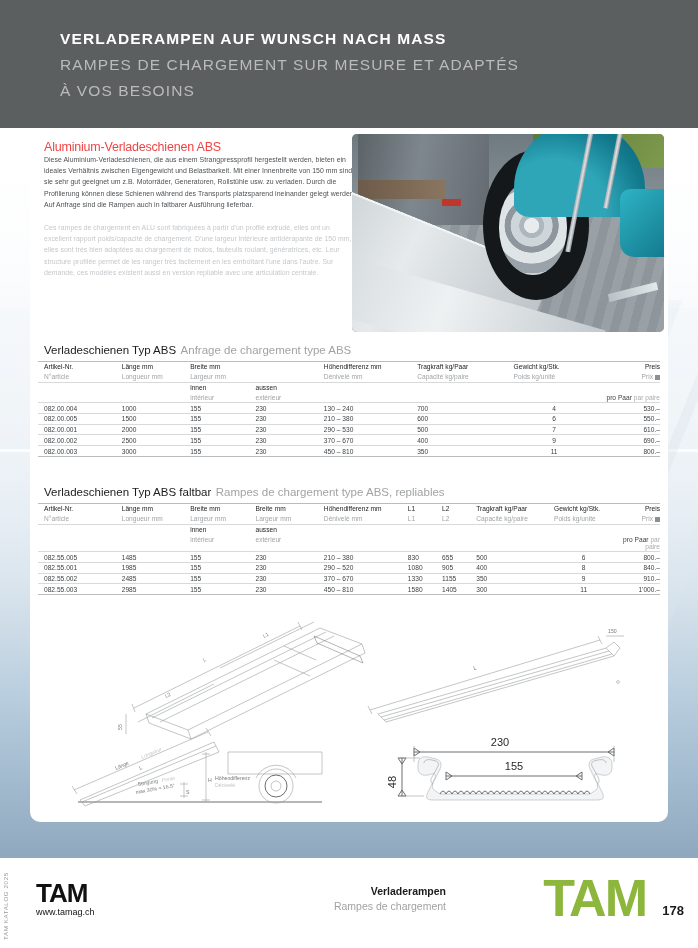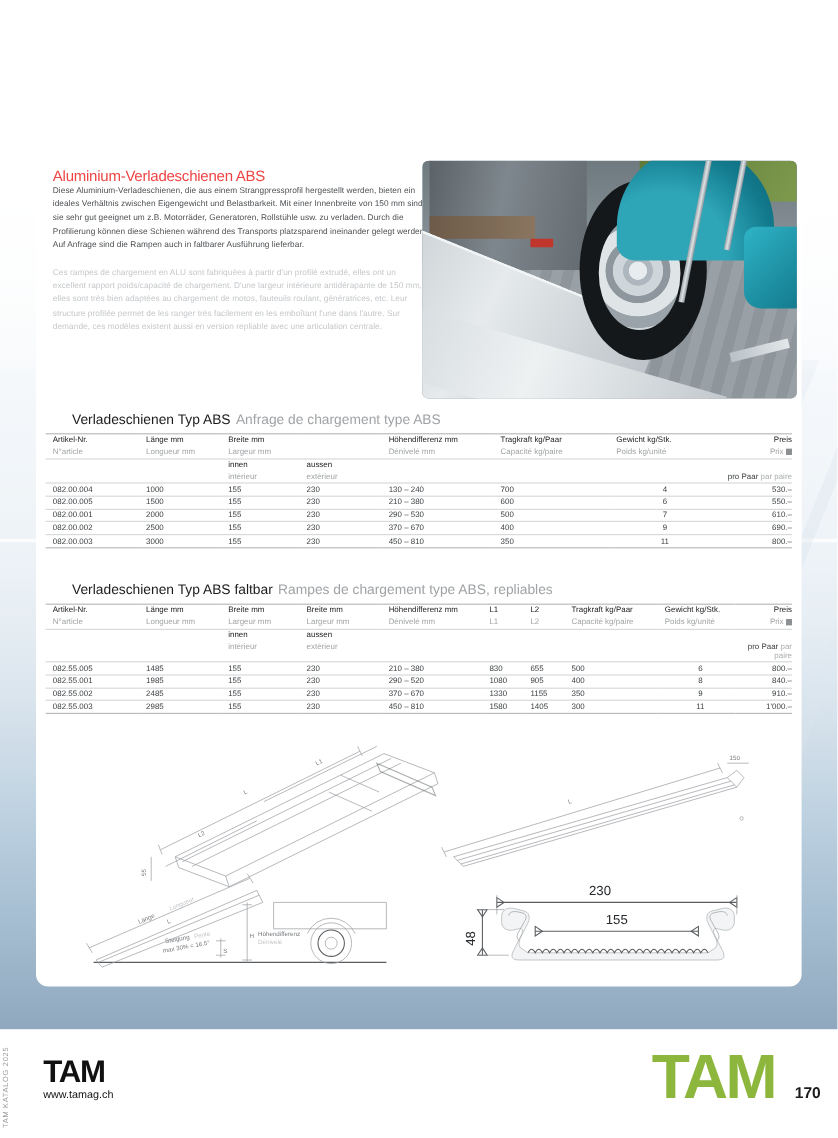--- a/index.html
+++ b/index.html
@@ -111,21 +111,21 @@
     background:linear-gradient(90deg,#9aa3a9,#dde2e5,#8b9399);transform:rotate(11deg);}
   .ph-peg{position:absolute;left:82%;top:78%;width:16%;height:4%;
     background:linear-gradient(90deg,#b9c1c6,#e3e8ea);transform:rotate(-14deg);}
 
   
   .tbl-wrap{ position:absolute; left:8px; width:622px; }
   .t1{ top:208px; }
   .t2{ top:350px; }
 
   .tbl-title{ padding:0 6px 3px 6px; white-space:nowrap; }
-  .tbl-title .de{ font-size:11.5px; color:#1b1b1b;margin-left:16px; }
+  .tbl-title .de{ font-size:11.5px; color:#1b1b1b; }
   .tbl-title .fr{ font-size:11.5px; color:#a0a3a5; }
 
   table.spec{ width:100%; border-collapse:collapse; table-layout:fixed; }
   table.spec th, table.spec td{
     font-size:6.6px; text-align:left; padding:1.4px 0 1.4px 6px;
     font-weight:normal; vertical-align:top; letter-spacing:.02px;
   }
   .hrow-de th{ font-weight:bold; color:#1b1b1b; padding-top:3px; }
   .hrow-fr th{ color:#a0a3a5; }
   .hrow-sub1 th{ font-weight:bold; color:#1b1b1b; }
@@ -174,20 +174,27 @@
 </head>
 <body>
 
 <div class="page">
 
   <div class="bg-photo"></div>
   <div class="bg-ramps"></div>
   <div class="bg-white-fade"></div>
   <div class="bg-bottom-white"></div>
 
+  <div class="header">
+    <div class="h-inner">
+      <div class="h-line1">VERLADERAMPEN AUF WUNSCH NACH MASS</div>
+      <div class="h-line2">RAMPES DE CHARGEMENT SUR MESURE ET ADAPTÉS</div>
+      <div class="h-line2">À VOS BESOINS</div>
+    </div>
+  </div>
 
   <div class="card">
 
     <div class="intro">
       <div class="intro-h1">Aluminium-Verladeschienen ABS</div>
       <div class="intro-p-de">Diese Aluminium-Verladeschienen, die aus einem Strangpressprofil hergestellt werden, bieten ein ideales Verhältnis zwischen Eigengewicht und Belastbarkeit. Mit einer Innenbreite von 150 mm sind sie sehr gut geeignet um z.B. Motorräder, Generatoren, Rollstühle usw. zu verladen. Durch die Profilierung können diese Schienen während des Transports platzsparend ineinander gelegt werden. Auf Anfrage sind die Rampen auch in faltbarer Ausführung lieferbar.</div>
       <div class="intro-p-fr">Ces rampes de chargement en ALU sont fabriquées à partir d'un profilé extrudé, elles ont un excellent rapport poids/capacité de chargement. D'une largeur intérieure antidérapante de 150 mm, elles sont très bien adaptées au chargement de motos, fauteuils roulant, génératrices, etc. Leur structure profilée permet de les ranger très facilement en les emboîtant l'une dans l'autre. Sur demande, ces modèles existent aussi en version repliable avec une articulation centrale.</div>
     </div>
 
     <div class="photo">
@@ -548,16 +555,20 @@
   </div>
 
   <div class="footer"></div>
   <div class="sidecode">TAM KATALOG 2025</div>
 
   <div class="tam-black">
     <div class="logo">TAM</div>
     <div class="url">www.tamag.ch</div>
   </div>
 
+  <div class="foot-title">
+    <div class="de">Verladerampen</div>
+    <div class="fr">Rampes de chargement</div>
+  </div>
 
   <div class="tam-green">TAM</div>
-  <div class="pagenum">170</div>
+  <div class="pagenum">178</div>
 </div>
 
 </body></html>

